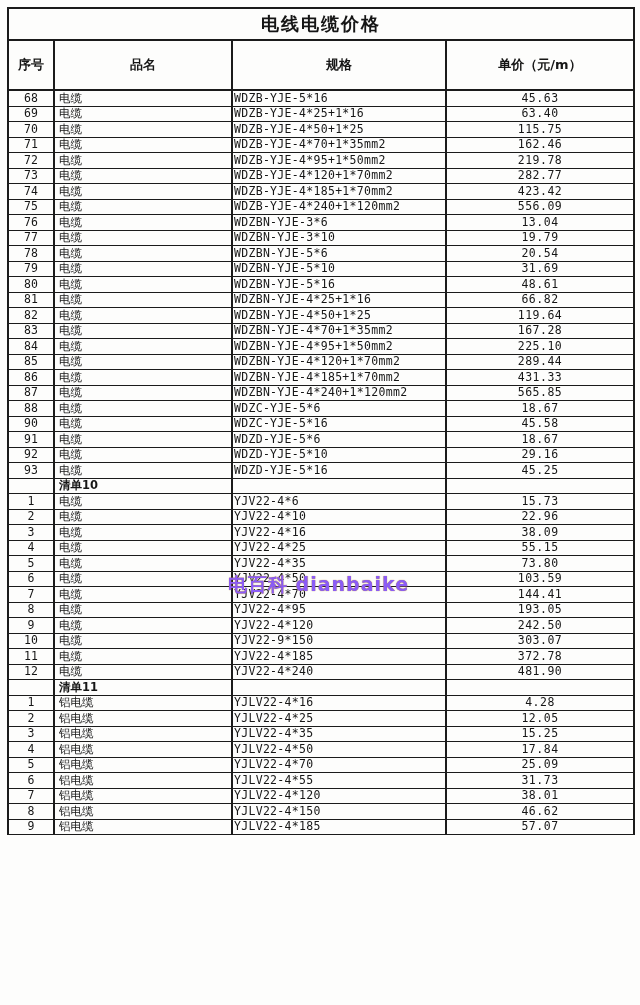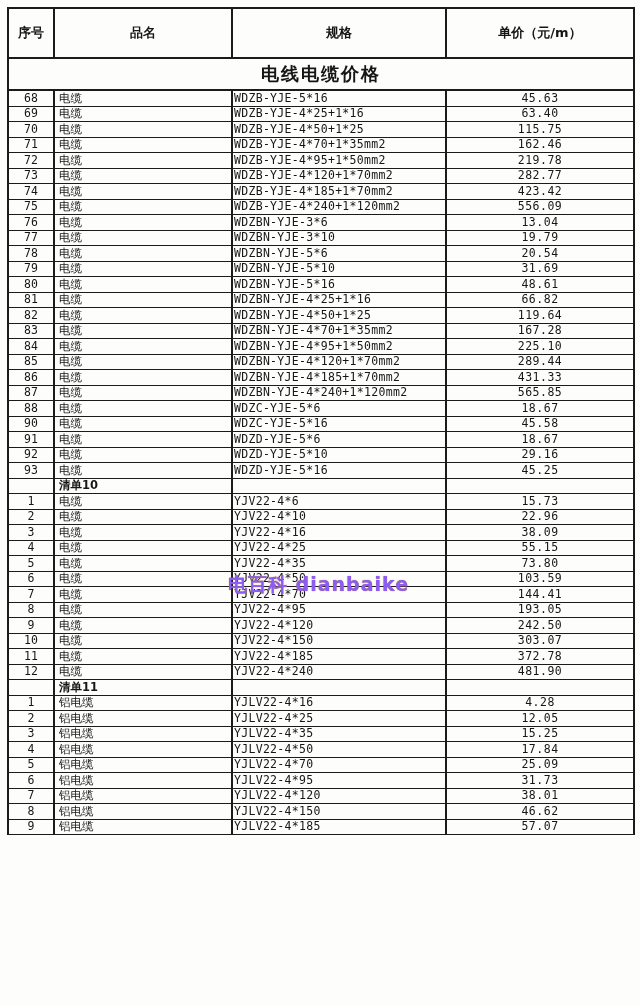--- a/index.html
+++ b/index.html
@@ -83,28 +83,28 @@
 <div class="page">
   <table class="price-table">
     <colgroup>
       <col class="c-no">
         <col class="c-name">
         <col class="c-spec">
         <col class="c-price">
     </colgroup>
     <thead>
       <tr>
+        <th class="title-cell" colspan="4">电线电缆价格</th>
+      </tr>
+      <tr>
         <th class="head-cell">序号</th>
         <th class="head-cell">品名</th>
         <th class="head-cell">规格</th>
         <th class="head-cell">单价（元/m）</th>
       </tr>
-      <tr>
-        <th class="title-cell" colspan="4">电线电缆价格</th>
-      </tr>
     </thead>
     <tbody>
         <tr>
           <td class="col-no">68</td>
           <td class="col-name">电缆</td>
           <td class="col-spec">WDZB-YJE-5*16</td>
           <td class="col-price">45.63</td>
         </tr>
         <tr>
           <td class="col-no">69</td>
@@ -306,21 +306,21 @@
         </tr>
         <tr>
           <td class="col-no">9</td>
           <td class="col-name">电缆</td>
           <td class="col-spec">YJV22-4*120</td>
           <td class="col-price">242.50</td>
         </tr>
         <tr>
           <td class="col-no">10</td>
           <td class="col-name">电缆</td>
-          <td class="col-spec">YJV22-4*150</td>
+          <td class="col-spec">YJV22-9*150</td>
           <td class="col-price">303.07</td>
         </tr>
         <tr>
           <td class="col-no">11</td>
           <td class="col-name">电缆</td>
           <td class="col-spec">YJV22-4*185</td>
           <td class="col-price">372.78</td>
         </tr>
         <tr>
           <td class="col-no">12</td>
@@ -360,21 +360,21 @@
         </tr>
         <tr>
           <td class="col-no">5</td>
           <td class="col-name">铝电缆</td>
           <td class="col-spec">YJLV22-4*70</td>
           <td class="col-price">25.09</td>
         </tr>
         <tr>
           <td class="col-no">6</td>
           <td class="col-name">铝电缆</td>
-          <td class="col-spec">YJLV22-4*95</td>
+          <td class="col-spec">YJLV22-4*55</td>
           <td class="col-price">31.73</td>
         </tr>
         <tr>
           <td class="col-no">7</td>
           <td class="col-name">铝电缆</td>
           <td class="col-spec">YJLV22-4*120</td>
           <td class="col-price">38.01</td>
         </tr>
         <tr>
           <td class="col-no">8</td>

